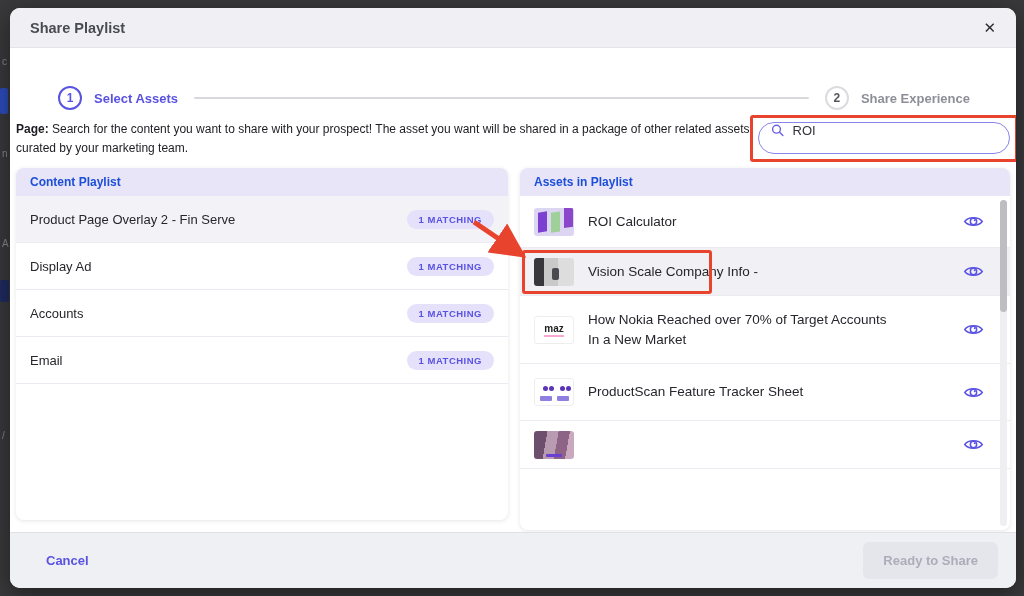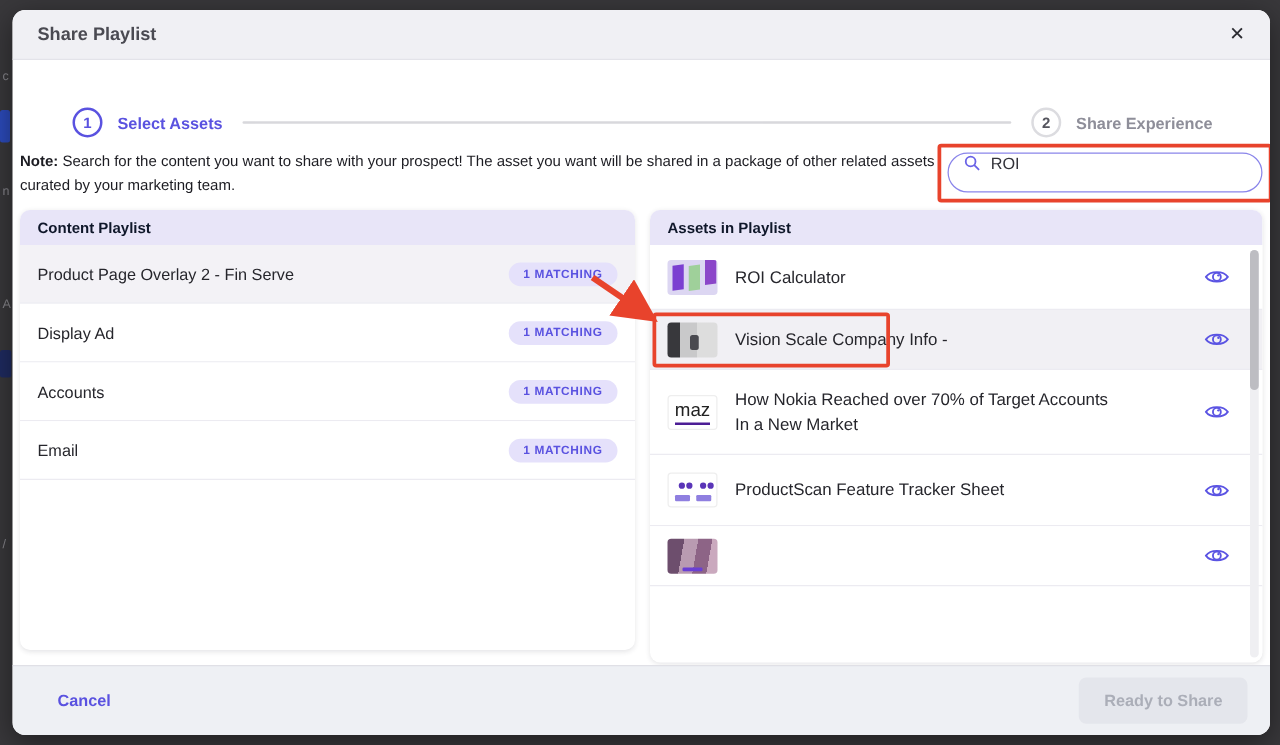--- a/index.html
+++ b/index.html
@@ -35,39 +35,39 @@
 
   
   .search-wrap { position:absolute; left:748px; top:114px; width:252px; height:32px; }
   .search-box { width:100%; height:100%; border:1px solid #8a85ea; border-radius:16px; background:#fff; display:flex; align-items:flex-start; padding:0 12px; }
   .search-box input { border:none; outline:none; font-size:13px; color:#33333a; width:100%; margin-left:8px; font-family:inherit; background:transparent; }
 
   
   .panel { position:absolute; background:#fff; border-radius:8px; box-shadow:0 1px 4px rgba(40,40,60,.12); overflow:hidden; }
   .panel-left { left:6px; top:160px; width:492px; height:352px; }
   .panel-right { left:510px; top:160px; width:490px; height:362px; }
-  .panel-header { height:28px; background:#e8e5f8; display:flex; align-items:center; padding:0 14px; font-size:12px; font-weight:bold; color:#0f172a; }
+  .panel-header { height:28px; background:#e8e5f8; display:flex; align-items:center; padding:0 14px; font-size:12px; font-weight:bold; color:#1d4ed8; }
 
   .cp-row { height:47px; display:flex; align-items:center; padding:0 14px; border-bottom:1px solid #ecebf1; background:#fff; }
   .cp-row.selected { background:#f3f2f6; }
   .cp-label { font-size:13px; color:#26262c; }
   .cp-badge { margin-left:auto; background:#e5e1fb; color:#5a52e0; font-size:9.5px; font-weight:bold; letter-spacing:.5px; padding:4px 12px; border-radius:10px; }
 
   .ap-row { display:flex; align-items:center; padding:0 26px 0 14px; border-bottom:1px solid #ecebf1; background:#fff; }
   .ap-row:nth-child(1){ height:52px; }
   .ap-row:nth-child(2){ height:48px; background:#f1f0f4; }
   .ap-row:nth-child(3){ height:68px; }
   .ap-row:nth-child(4){ height:57px; }
   .ap-row:nth-child(5){ height:48px; }
   .ap-row:nth-child(6){ height:69px; }
   .ap-title { font-size:13.5px; color:#26262c; line-height:1.45; margin-left:14px; max-width:310px; }
   .ap-eye { margin-left:auto; flex:0 0 auto; cursor:pointer; display:flex; align-items:center; }
 
   .thumb { width:40px; height:28px; border-radius:3px; flex:0 0 auto; position:relative; overflow:hidden; display:flex; align-items:center; justify-content:center; }
-  .thumb .thumb-text { font-size:15px; font-weight:normal; color:#222; border-bottom:2px solid #4c1d95; line-height:1.3; }
+  .thumb .thumb-text { font-size:10px; font-weight:bold; color:#222; border-bottom:2px solid #f9a8d4; line-height:1.3; }
   .t0 { background:linear-gradient(90deg,#38383c 0 26%,#c9c9ca 26% 60%,#dddddd 60%); }
   .t0::after { content:""; position:absolute; left:18px; top:10px; width:7px; height:12px; background:#4a4a50; border-radius:2px; }
   .t1 { background:#dcd6f2; }
   .t1::before { content:""; position:absolute; left:4px; top:4px; width:9px; height:20px; background:#7b3fd1; transform:skewY(-8deg); box-shadow:13px 2px 0 #9fd09a, 26px -1px 0 #8b46c9; }
   .t2 { background:#fff; border:1px solid #eee; }
   .t3 { background:#fff; border:1px solid #eee; }
   .t3::before { content:""; position:absolute; left:8px; top:7px; width:5px; height:5px; border-radius:50%; background:#5a35b8; box-shadow:6px 0 0 #5a35b8, 17px 0 0 #5a35b8, 23px 0 0 #5a35b8; }
   .t3::after { content:""; position:absolute; left:5px; top:17px; width:12px; height:5px; background:#8f7fe0; box-shadow:17px 0 0 #8f7fe0; border-radius:1px; }
   .t4 { background:linear-gradient(100deg,#6d4e6d 0 30%,#b99bb1 30% 55%,#8d6486 55% 80%,#caa9be 80%); }
   .t4::after { content:""; position:absolute; left:12px; bottom:2px; width:16px; height:3px; background:#6a3fd4; border-radius:1px; }
@@ -110,21 +110,21 @@
   </div>
 
   <div class="stepper">
     <span class="step-circle active">1</span>
     <span class="step-label active">Select Assets</span>
     <span class="step-line"></span>
     <span class="step-circle inactive">2</span>
     <span class="step-label inactive">Share Experience</span>
   </div>
 
-  <p class="note"><b>Note:</b><span> Search for the content you want to share with your prospect! The asset you want will be shared in a package of other related assets curated by your marketing team.</span></p>
+  <p class="note"><b>Page:</b><span> Search for the content you want to share with your prospect! The asset you want will be shared in a package of other related assets curated by your marketing team.</span></p>
 
   <div class="search-wrap">
     <div class="search-box">
       <svg width="15" height="15" viewBox="0 0 16 16">
         <circle cx="6.5" cy="6.5" r="4.6" fill="none" stroke="#6a63e6" stroke-width="1.7"></circle>
         <line x1="10.2" y1="10.2" x2="14" y2="14" stroke="#6a63e6" stroke-width="1.7" stroke-linecap="round"></line>
       </svg>
       <input type="text" value="ROI" style="">
     </div>
   </div>

